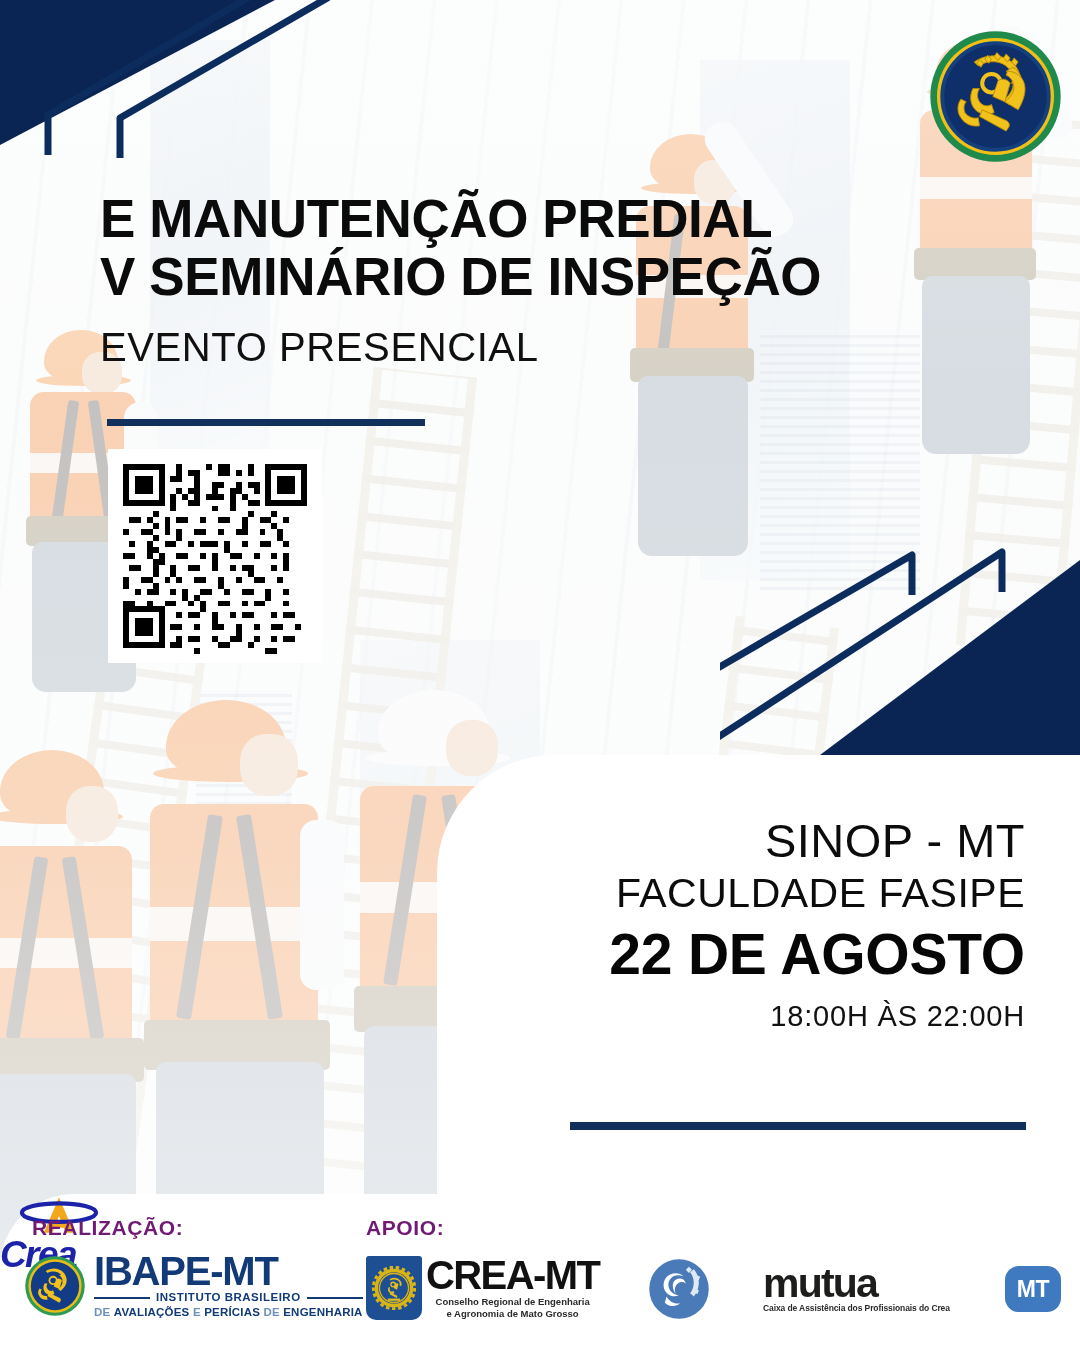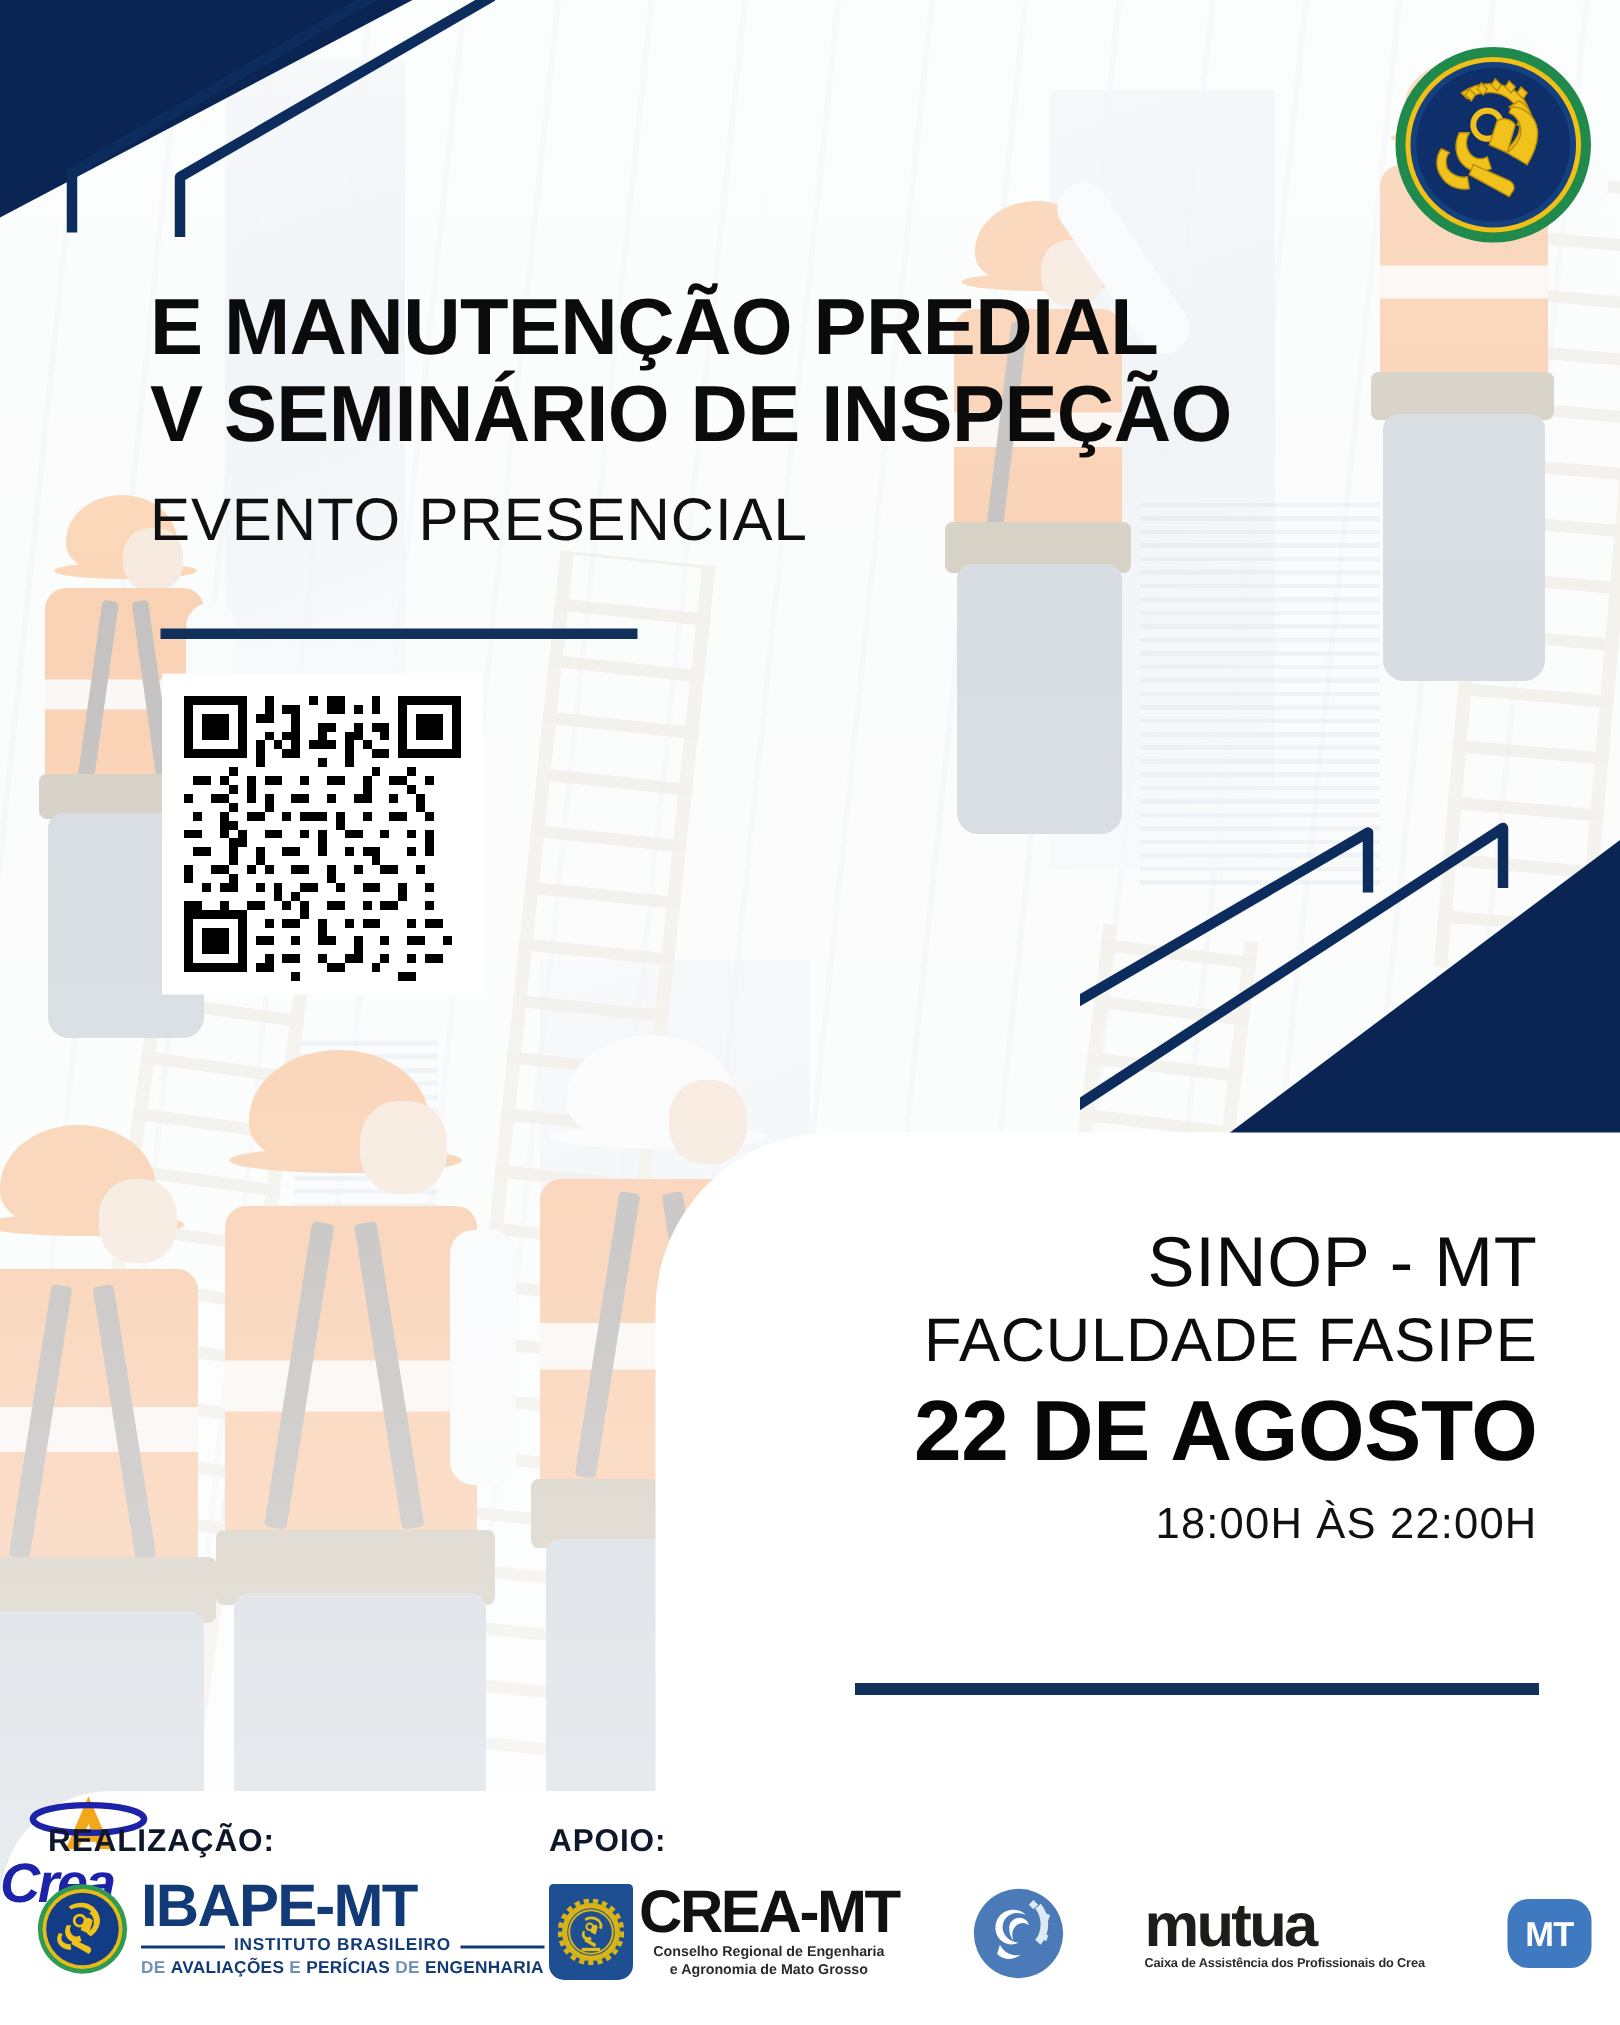--- a/index.html
+++ b/index.html
@@ -66,21 +66,21 @@
   .p-date{font-size:57px;font-weight:800;color:#060606;letter-spacing:-.2px;line-height:1.18;margin-top:2px;}
   .p-time{font-size:29px;font-weight:500;color:#111;letter-spacing:.8px;margin-top:12px;}
   .rule-bottom{position:absolute;left:570px;top:1122px;width:456px;height:8px;background:#12305c;}
 
   
   .emblem{position:absolute;right:18px;top:30px;width:133px;height:133px;border-radius:50%;}
 
   
   .footer{position:absolute;left:0;bottom:0;width:1080px;height:156px;background:#fff;
           border-top-left-radius:74px;}
-  .f-label{position:absolute;font-size:21px;font-weight:800;color:#0f172a;letter-spacing:.6px;}
+  .f-label{position:absolute;font-size:21px;font-weight:800;color:#701a75;letter-spacing:.6px;}
   .lbl-real{left:32px;top:22px;}
   .lbl-apoio{left:366px;top:22px;}
 
   .logo{position:absolute;display:flex;align-items:center;}
 
   
   .ibape{left:24px;top:58px;}
   .ib-txt{margin-left:8px;}
   .ib-main{font-size:40px;font-weight:800;color:#113a77;letter-spacing:-1.2px;line-height:.96;}
   .ib-l1{font-size:11.5px;font-weight:700;color:#113a77;letter-spacing:.5px;line-height:1.25;

